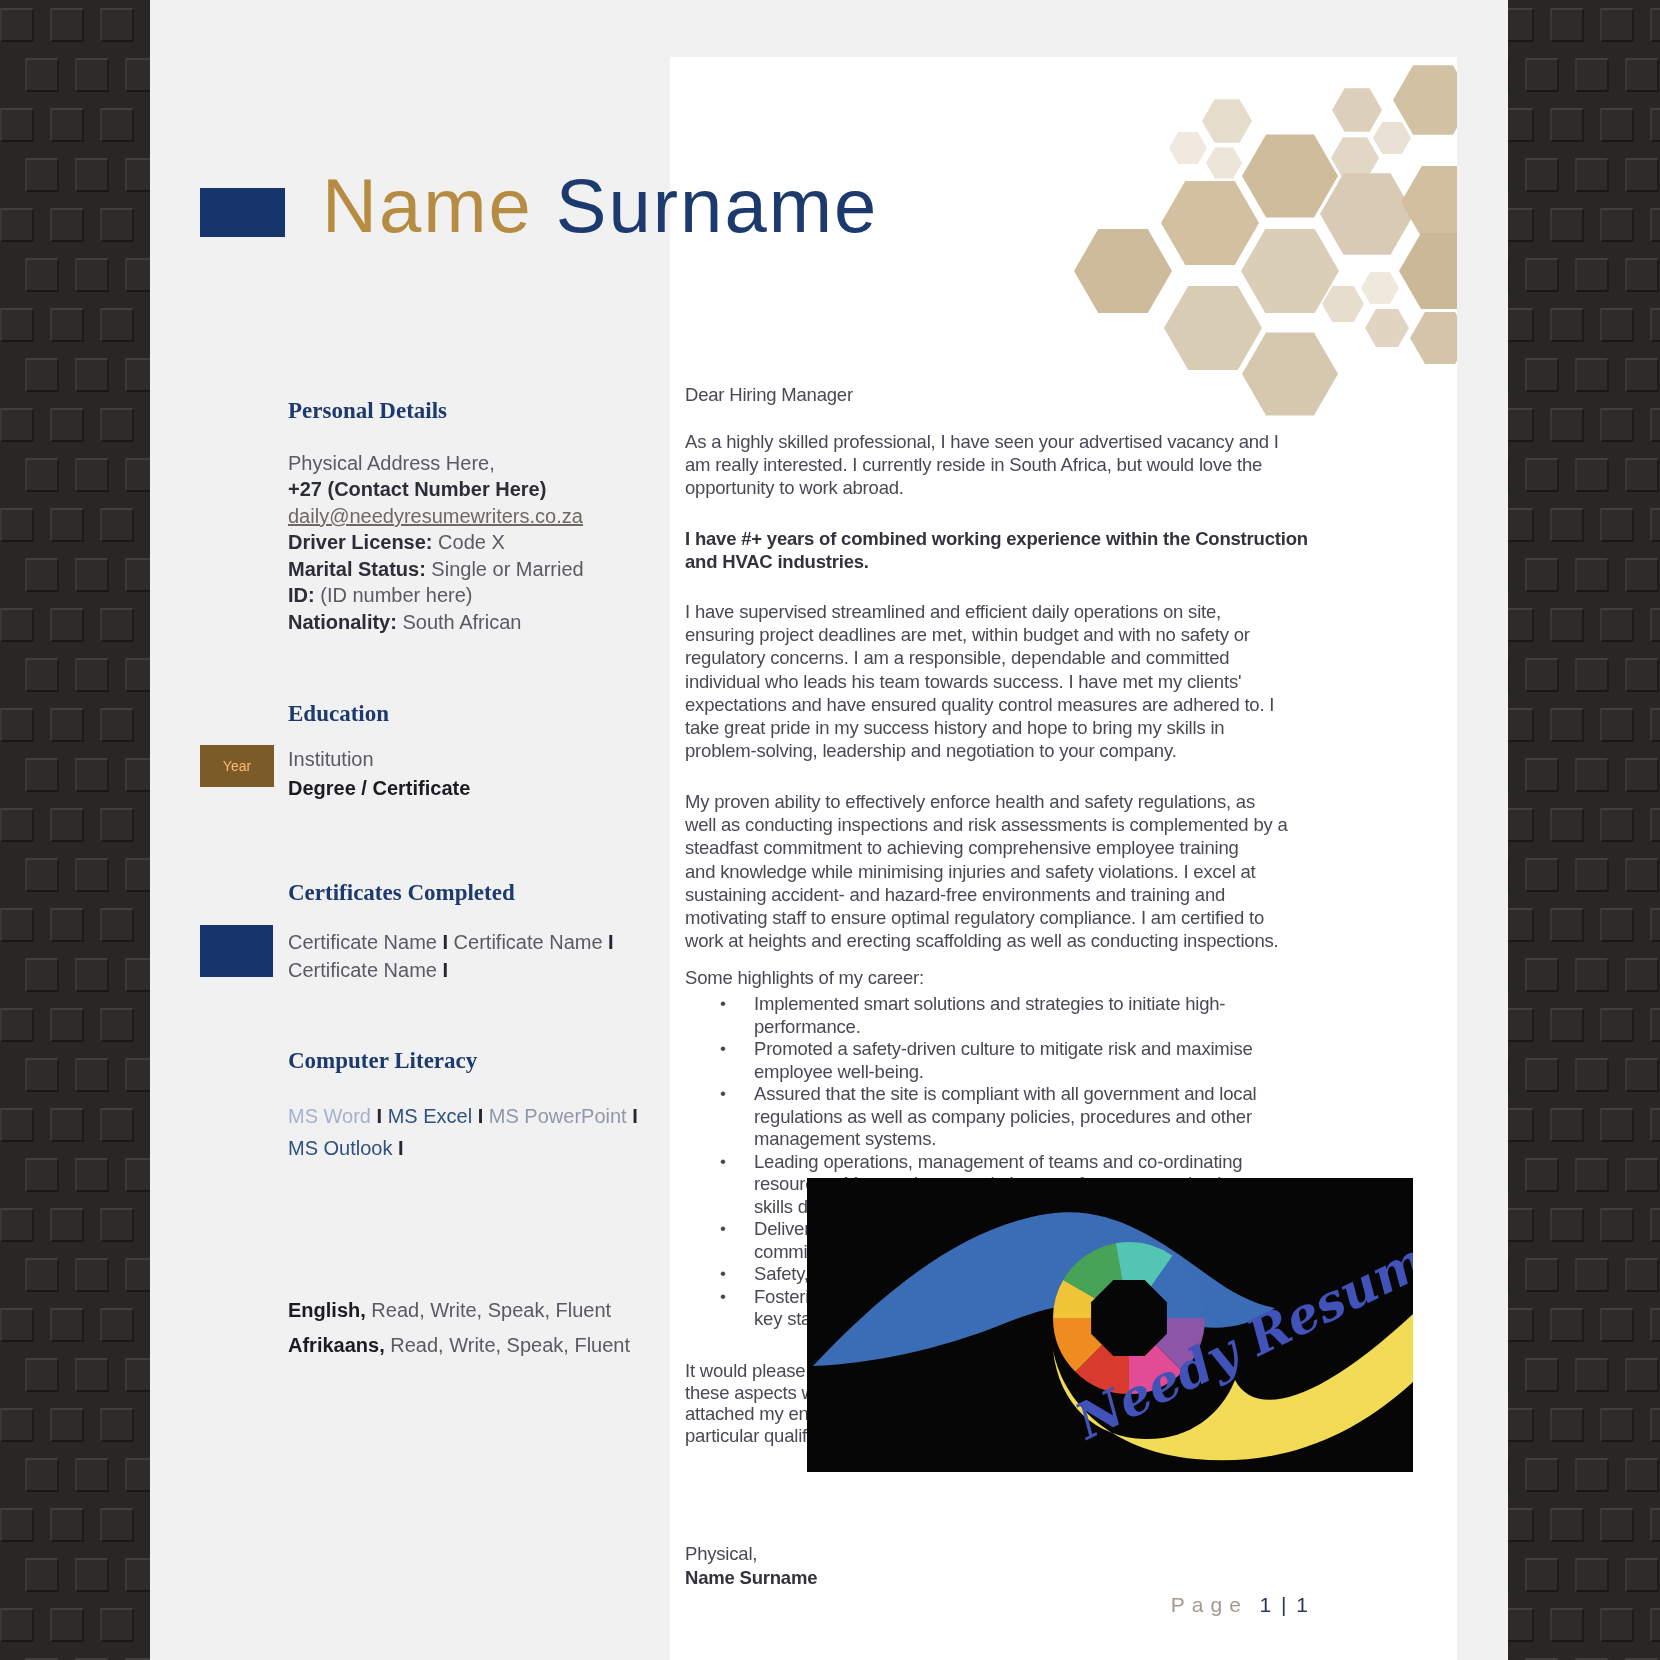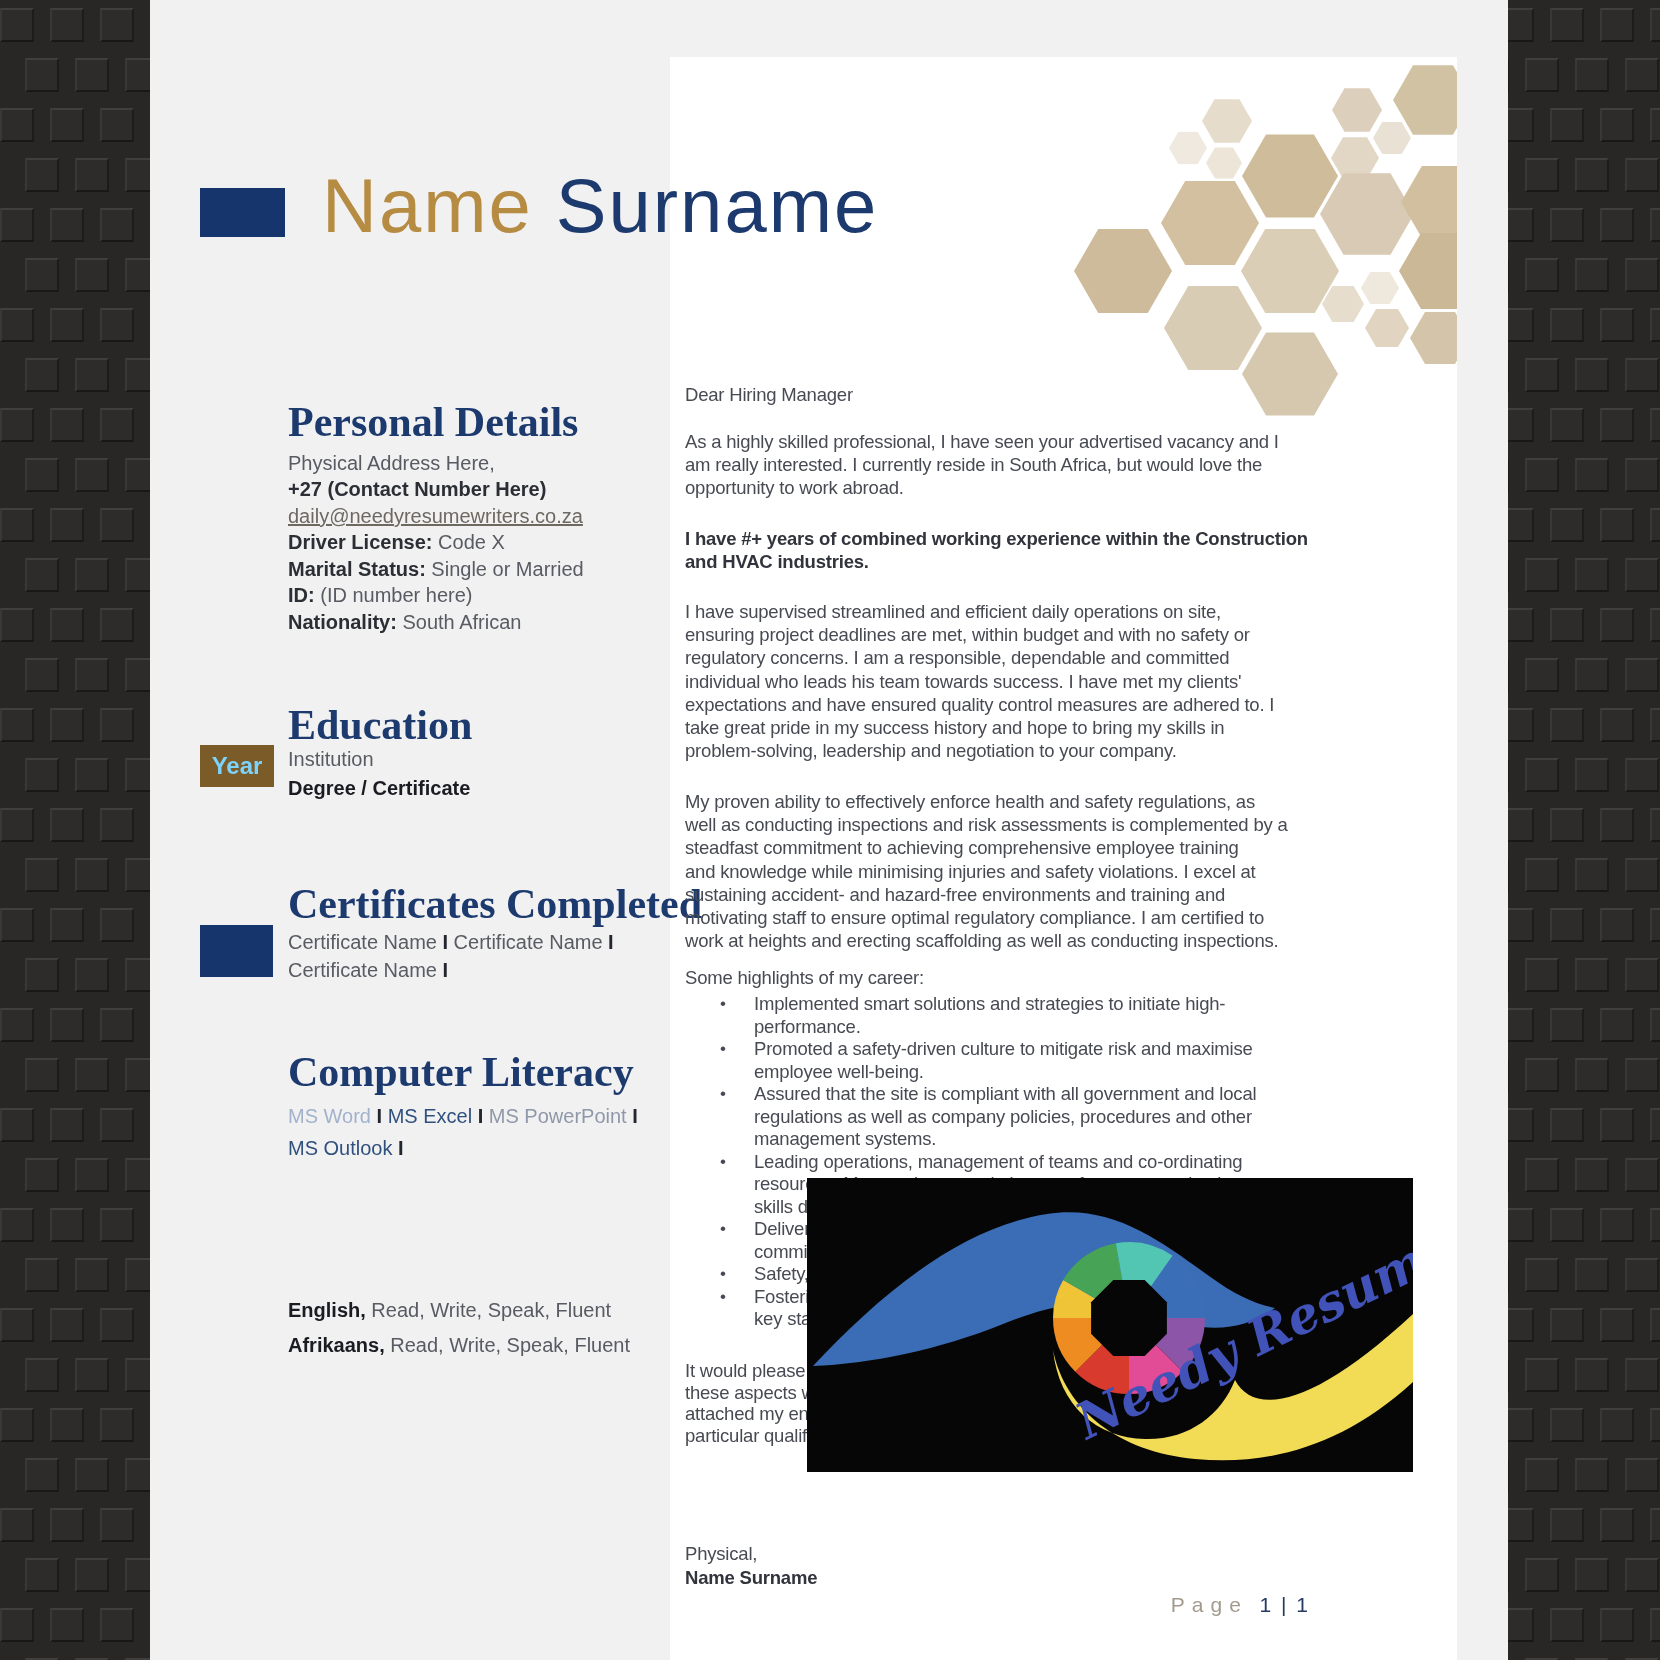--- a/index.html
+++ b/index.html
@@ -12,25 +12,25 @@
   
   .page{left:150px;top:0;width:1358px;height:1660px;background:#f1f1f2;}
   .sheet{left:670px;top:57px;width:787px;height:1603px;background:#ffffff;overflow:hidden;}
   .hex{position:absolute;clip-path:polygon(25% 0%,75% 0%,100% 50%,75% 100%,25% 100%,0% 50%);}
   
   .name{font-size:76px;letter-spacing:2px;font-weight:400;white-space:pre;}
   .gold{color:#b68b42;}
   .navy{color:#1d3a6e;}
   .hdr-rect{background:#16356d;}
   
-  .h{font-family:"Liberation Serif",serif;font-weight:700;color:#1d3a6e;font-size:42px;white-space:pre;}
+  .h{font-family:"Liberation Serif",serif;font-weight:700;color:#1d3a6e;font-size:23px;white-space:pre;}
   .t{font-size:20px;color:#595b62;line-height:26.5px;white-space:pre;}
   .b{font-weight:700;color:#2b2e35;}
   .email{color:#6e6960;text-decoration:underline;}
-  .badge{color:#7dd3fc;font-size:24px;display:flex;align-items:center;justify-content:center;font-weight:bold;}
+  .badge{color:#fdba74;font-size:14px;display:flex;align-items:center;justify-content:center;}
   .sep{font-weight:700;color:#23262e;}
   
   .lt{font-size:18.5px;color:#474a52;line-height:23.2px;letter-spacing:-0.2px;white-space:pre;}
   .ltb{font-weight:700;color:#31343c;}
   .bullets{list-style:none;margin:0;padding:0;}
   .bullets li{display:flex;}
   .bullets .mark{width:34px;color:#474a52;font-size:17px;line-height:22.5px;flex:0 0 34px;text-align:left;}
   .bullets .btxt{font-size:18.5px;color:#474a52;line-height:22.5px;letter-spacing:-0.2px;white-space:pre;}
   .pagenum{font-size:21px;text-align:right;}
   .pg-word{color:#a39a8d;letter-spacing:7px;}

